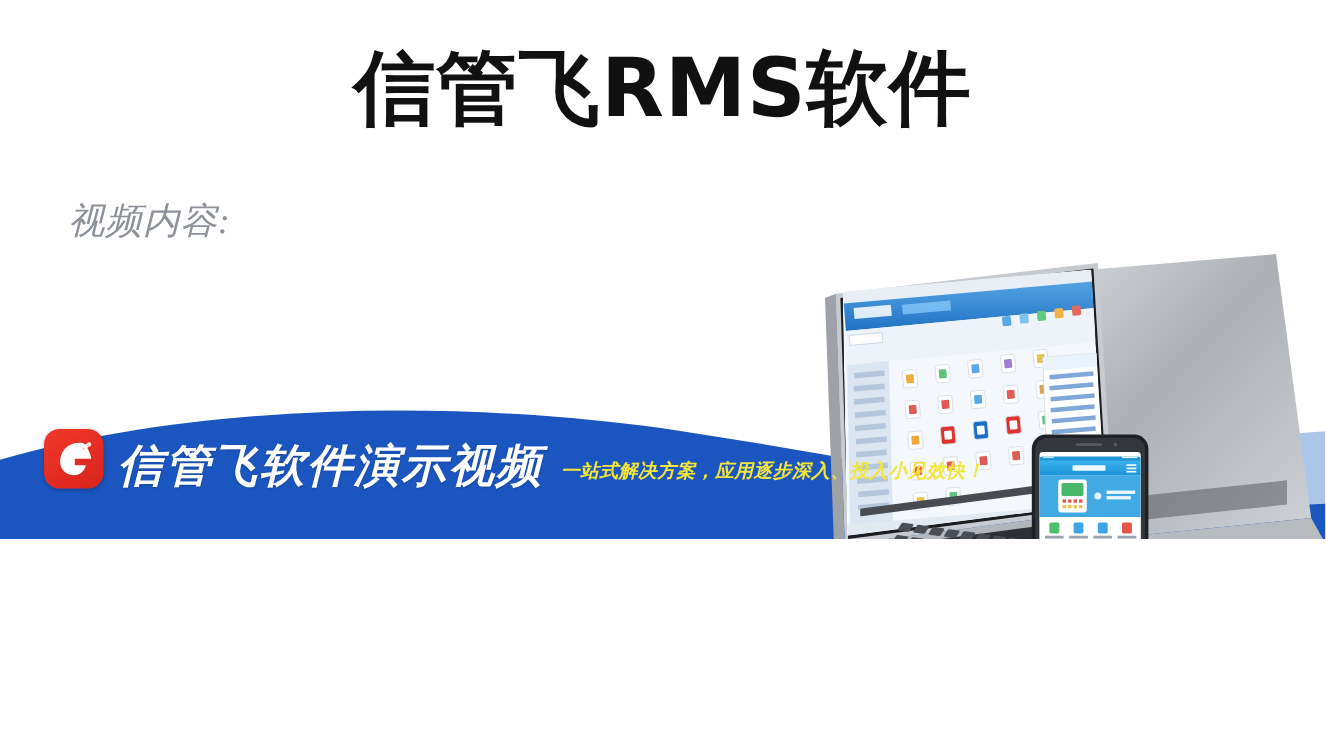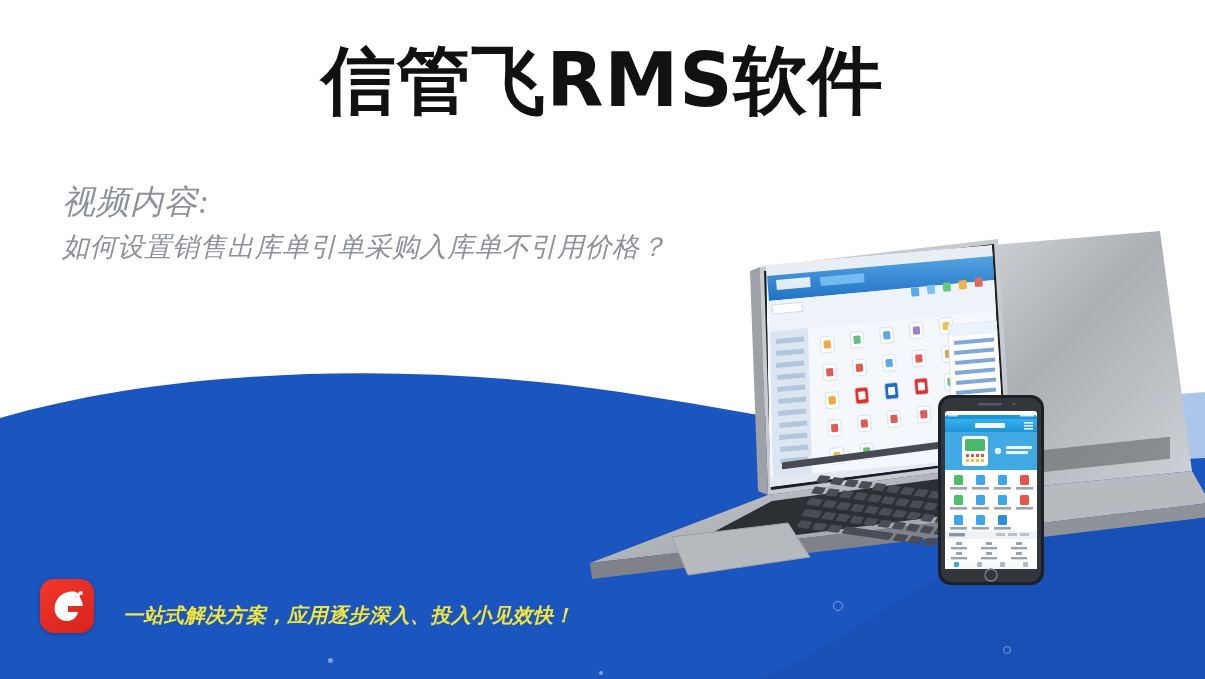--- a/index.html
+++ b/index.html
@@ -4,21 +4,21 @@
 <style>
   * { margin:0; padding:0; box-sizing:border-box; }
   html, body {
     width:1205px; height:679px;
     overflow:hidden;
     background:#ffffff;
     font-family:"Liberation Sans","DejaVu Sans",sans-serif;
   }
   #stage {
     position:relative;
-    width:1205px; height:679px;
+    width:1205px; height:490px;
     background:#ffffff;
     overflow:hidden;
   }
 
   
   .waves { position:absolute; inset:0; z-index:1; pointer-events:none; }
 
   
   #title {
     position:absolute;
@@ -64,21 +64,21 @@
     font-weight:bold;
     font-style:italic;
     letter-spacing:2px;
     line-height:1;
     font-family:"DejaVu Sans","Liberation Sans",sans-serif;
     text-shadow:0 1px 2px rgba(0,0,0,.18);
     white-space:nowrap;
   }
   #brand-tagline {
     color:#f2e63a;
-    font-size:20px;
+    font-size:17px;
     font-weight:bold;
     font-style:italic;
     letter-spacing:0.5px;
     white-space:nowrap;
     margin-left:16px;
     padding-bottom:4px;
     font-family:"DejaVu Sans","Liberation Sans",sans-serif;
   }
 
   
@@ -99,21 +99,20 @@
 
     <path d="M 0 418 C 180 366 420 362 620 392 C 820 422 1010 470 1205 458 L 1205 679 L 0 679 Z" fill="#1b55c0"></path>
 
     <path d="M 760 679 L 1205 679 L 1205 500 C 1080 512 960 560 880 612 C 830 644 795 664 760 679 Z" fill="#14439f" opacity="0.28"></path>
   </svg>
 
   <div id="title">信管飞RMS软件</div>
 
   <div id="subtitle-block">
     <div id="subtitle-label">视频内容:</div>
-    <div id="subtitle-text">如何设置销售出库单引单采购入库单不引用价格？</div>
   </div>
 
   <div id="devices">
     <svg width="690" height="380" viewBox="0 0 690 380">
       <defs>
         <linearGradient id="lidGrad" x1="0" y1="0" x2="1" y2="1">
           <stop offset="0%" stop-color="#d6d9dd"></stop>
           <stop offset="45%" stop-color="#acb0b5"></stop>
           <stop offset="100%" stop-color="#cfd2d6"></stop>
         </linearGradient>
@@ -503,20 +502,23 @@
 
   <div id="brand">
     <div id="brand-logo">
       <svg width="54" height="54" viewBox="0 0 54 54">
         <path d="M 36 13 C 27 11 17 16 15 26 C 13 35 19 42 27 42 C 33 42 37 38 38 33 L 28 33 L 28 27 L 43 27 C 43 27 42 19 36 13 Z" fill="#ffffff"></path>
         <path d="M 31 20 C 34 16 38 13 42 12 L 40 17 C 37 18 34 19 31 21 Z" fill="#ffffff"></path>
         <circle cx="41" cy="14" r="2" fill="#ffd9d6"></circle>
         <circle cx="36" cy="18" r="1.4" fill="#ffd9d6"></circle>
       </svg>
     </div>
+    <div>
+      <span id="brand-name">信管飞软件演示视频</span>
+    </div>
     <div id="brand-tagline">一站式解决方案，应用逐步深入、投入小见效快！</div>
   </div>
 
   <div class="dot ring" style="left:833px;top:601px;width:10px;height:10px;"></div>
   <div class="dot ring" style="left:1003px;top:646px;width:8px;height:8px;"></div>
   <div class="dot solid" style="left:328px;top:658px;width:5px;height:5px;"></div>
   <div class="dot solid" style="left:599px;top:671px;width:4px;height:4px;"></div>
 
 </div>
 

